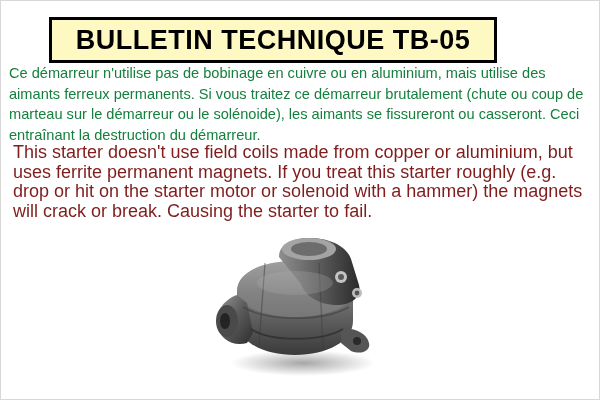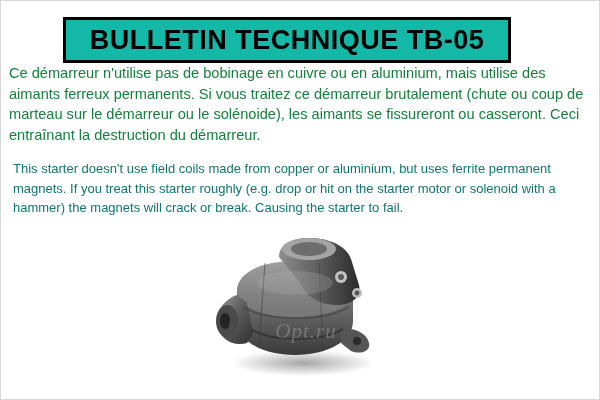--- a/index.html
+++ b/index.html
@@ -17,29 +17,29 @@
   .page {
     position: relative;
     width: 600px;
     height: 400px;
     box-sizing: border-box;
     border: 1px solid #d8d8d8;
     background: #ffffff;
   }
   .title-wrap {
     position: absolute;
-    left: 62px;
+    left: 48px;
     top: 16px;
     width: 442px;
     height: 40px;
     border: 3px solid #000000;
     display: flex;
     align-items: center;
     justify-content: center;
-    background: #14b8a6;
+    background: #fef9c3;
   }
   .title-text {
     font-family: "Liberation Sans", sans-serif;
     font-weight: bold;
     font-size: 27px;
     letter-spacing: 0.5px;
     color: #000000;
     white-space: nowrap;
   }
   .body-fr {
@@ -50,25 +50,25 @@
     font-size: 14.6px;
     line-height: 20.5px;
     color: #15803d;
   }
   .body-fr p {
     margin: 0;
   }
   .body-en {
     position: absolute;
     left: 12px;
-    top: 158px;
+    top: 142px;
     width: 580px;
-    font-size: 13px;
+    font-size: 18px;
     line-height: 19.5px;
-    color: #0f766e;
+    color: #7f1d1d;
   }
   .body-en p {
     margin: 0;
   }
   .photo-area {
     position: absolute;
     left: 190px;
     top: 232px;
     width: 220px;
     height: 150px;
@@ -156,15 +156,14 @@
       <circle cx="166" cy="108" r="4" fill="#2a2a2a"></circle>
 
       <path d="M60,96 C78,108 128,110 152,96" stroke="#2b2b2b" stroke-width="2" fill="none" opacity="0.7"></path>
       <path d="M52,74 C74,88 130,90 158,74" stroke="#3d3d3d" stroke-width="1.5" fill="none" opacity="0.6"></path>
       <path d="M74,30 L68,112" stroke="#3a3a3a" stroke-width="1.2" fill="none" opacity="0.5"></path>
       <path d="M128,30 L132,116" stroke="#3a3a3a" stroke-width="1.2" fill="none" opacity="0.45"></path>
       <ellipse cx="104" cy="50" rx="38" ry="12" fill="#b5b5b5" opacity="0.25"></ellipse>
     </svg>
   </div>
 
-  <div class="watermark">Opt.ru</div>
 
 </div>
 
 </body></html>

